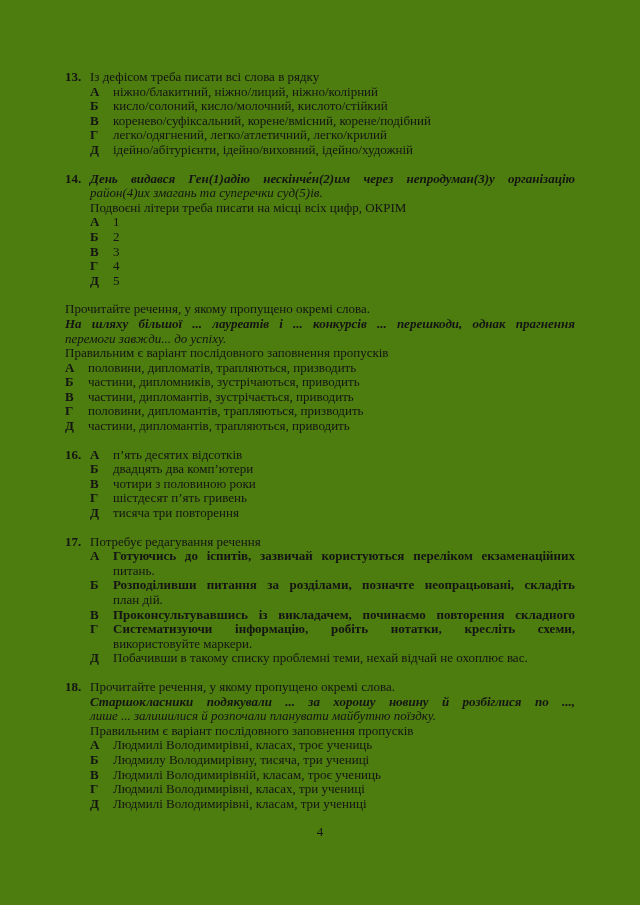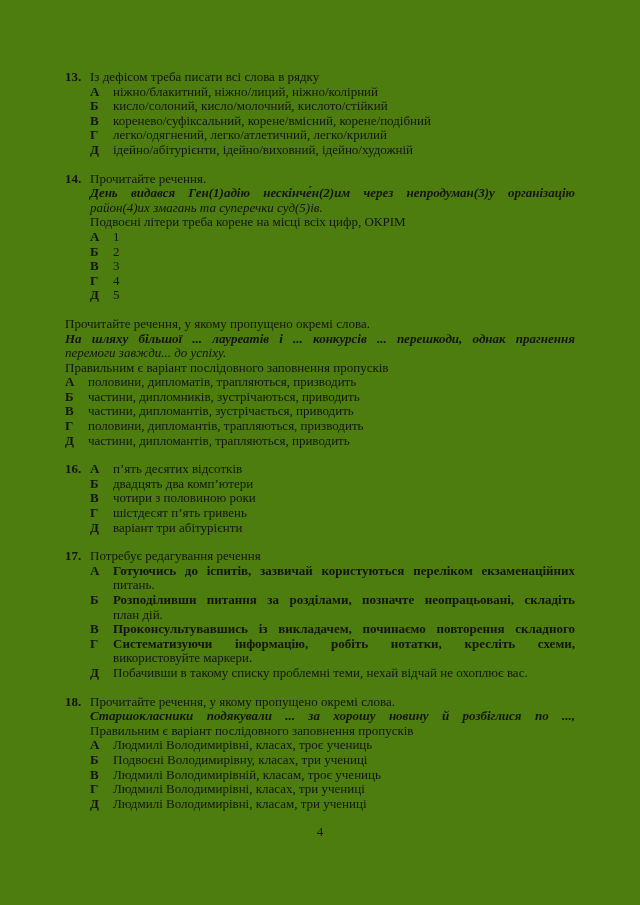--- a/index.html
+++ b/index.html
@@ -99,24 +99,23 @@
             <span class="opt-letter">Д</span>
             <div class="opt-text">
               <div class="opt-line">ідейно/абітурієнти, ідейно/виховний, ідейно/художній</div>
             </div>
           </div>
         </div>
       </div>
       <div class="question">
         <div class="qnum">14.</div>
         <div class="qbody">
-          <div class="prompt-line">Прочитайте речення.</div>
           <div class="prompt-line stretch italic">День видався Ген(1)адію нескінче́н(2)им через непродуман(3)у організацію</div>
           <div class="prompt-line italic">район(4)их змагань та суперечки суд(5)ів.</div>
-          <div class="prompt-line">Подвоєні літери треба корене на місці всіх цифр, ОКРІМ</div>
+          <div class="prompt-line">Подвоєні літери треба писати на місці всіх цифр, ОКРІМ</div>
           <div class="option">
             <span class="opt-letter">А</span>
             <div class="opt-text">
               <div class="opt-line">1</div>
             </div>
           </div>
           <div class="option">
             <span class="opt-letter">Б</span>
             <div class="opt-text">
               <div class="opt-line">2</div>
@@ -203,21 +202,21 @@
           </div>
           <div class="option">
             <span class="opt-letter">Г</span>
             <div class="opt-text">
               <div class="opt-line">шістдесят п’ять гривень</div>
             </div>
           </div>
           <div class="option">
             <span class="opt-letter">Д</span>
             <div class="opt-text">
-              <div class="opt-line">варіант три абітурієнти</div>
+              <div class="opt-line">тисяча три повторення</div>
             </div>
           </div>
         </div>
       </div>
       <div class="question">
         <div class="qnum">17.</div>
         <div class="qbody">
           <div class="prompt-line">Потребує редагування речення</div>
           <div class="option">
             <span class="opt-letter">А</span>
@@ -252,31 +251,32 @@
               <div class="opt-line">Побачивши в такому списку проблемні теми, нехай відчай не охоплює вас.</div>
             </div>
           </div>
         </div>
       </div>
       <div class="question">
         <div class="qnum">18.</div>
         <div class="qbody">
           <div class="prompt-line">Прочитайте речення, у якому пропущено окремі слова.</div>
           <div class="prompt-line stretch italic">Старшокласники подякували ... за хорошу новину й розбіглися по ...,</div>
+          <div class="prompt-line italic">лише ... залишилися й розпочали планувати майбутню поїздку.</div>
           <div class="prompt-line">Правильним є варіант послідовного заповнення пропусків</div>
           <div class="option">
             <span class="opt-letter">А</span>
             <div class="opt-text">
               <div class="opt-line">Людмилі Володимирівні, класах, троє учениць</div>
             </div>
           </div>
           <div class="option">
             <span class="opt-letter">Б</span>
             <div class="opt-text">
-              <div class="opt-line">Подвоєні Володимирівну, класах, три учениці</div>
+              <div class="opt-line">Людмилу Володимирівну, тисяча, три учениці</div>
             </div>
           </div>
           <div class="option">
             <span class="opt-letter">В</span>
             <div class="opt-text">
               <div class="opt-line">Людмилі Володимирівній, класам, троє учениць</div>
             </div>
           </div>
           <div class="option">
             <span class="opt-letter">Г</span>

